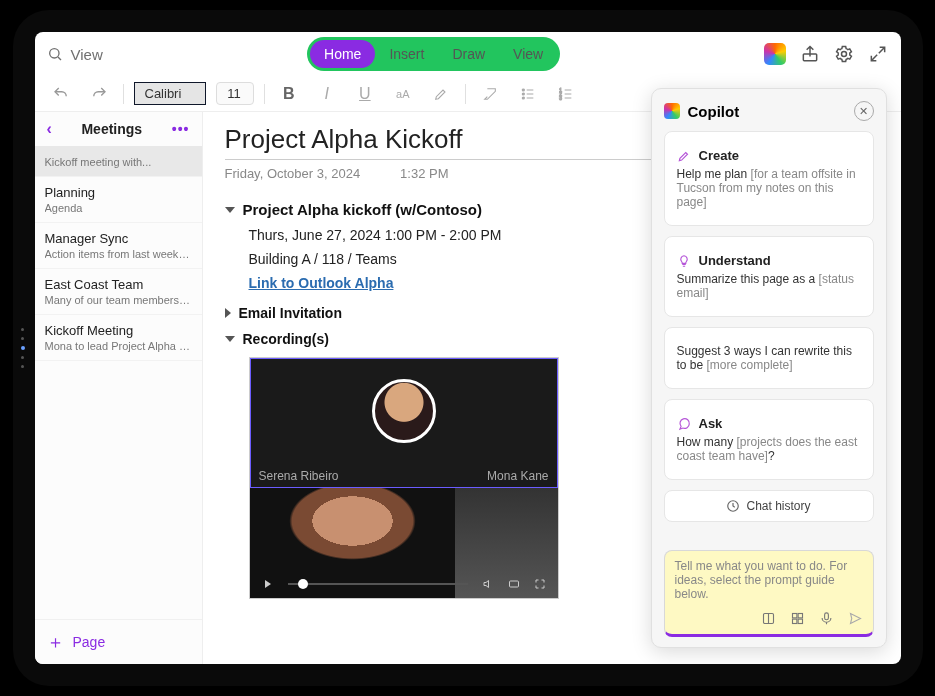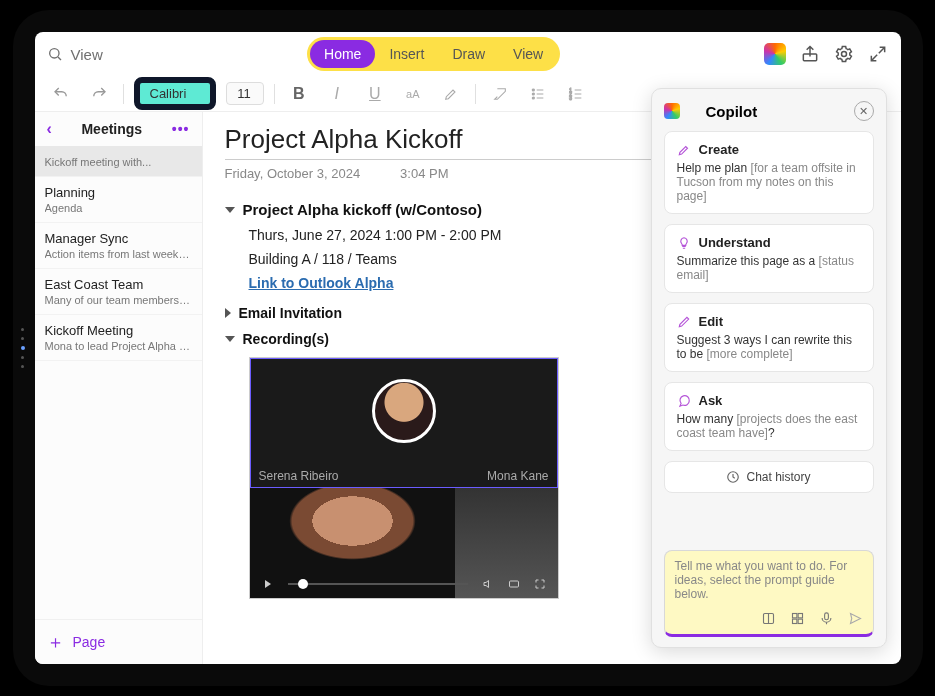--- a/index.html
+++ b/index.html
@@ -7,30 +7,30 @@
 .tablet { width: 910px; height: 676px; background: #0a0a0a; border-radius: 36px; padding: 22px; position: relative; }
 .screen { width: 100%; height: 100%; background: #fff; border-radius: 8px; overflow: hidden; display: flex; flex-direction: column; position: relative; }
 .side-dots { position: absolute; left: 8px; top: 50%; transform: translateY(-50%); display: flex; flex-direction: column; gap: 6px; }
 .side-dots span { width: 3px; height: 3px; background: #555; border-radius: 50%; }
 .side-dots span:nth-child(3){ background:#6aa0ff; width:4px; height:4px;}
 
 
 .topbar { display: flex; align-items: center; height: 44px; padding: 0 12px; gap: 10px; }
 .search-wrap { display: flex; align-items: center; gap: 8px; color: #707070; font-size: 15px; }
 .search-wrap svg { width: 16px; height: 16px; }
-.tabs { display: flex; align-items: center; background: #fde047; border-radius: 18px; padding: 3px; margin: 0 auto; }
+.tabs { display: flex; align-items: center; background: #22c55e; border-radius: 18px; padding: 3px; margin: 0 auto; }
 .tab { padding: 6px 14px; font-size: 14px; color: #555; border-radius: 15px; cursor: pointer; }
 .tab.active { background: #8a2be2; color: #fff; font-weight: 500; }
 .topbar-right { display: flex; align-items: center; gap: 14px; color: #555; }
 .icon-btn { width: 20px; height: 20px; display: flex; align-items: center; justify-content: center; color: #555; }
 
 
 .ribbon { display: flex; align-items: center; height: 36px; padding: 0 12px; gap: 10px; border-bottom: 1px solid #eee; color: #888; }
 .ribbon-btn { width: 28px; height: 24px; display: flex; align-items: center; justify-content: center; }
-.font-name { border: 6px solid #0f172a; border-radius: 8px; padding: 3px 24px 3px 10px; font-size: 13px; background: #5eead4; color: #333; }
+.font-name { border: 1px solid #0f172a; border-radius: 0; padding: 3px 24px 3px 10px; font-size: 13px; background: #e5e5e5; color: #333; }
 .font-size { border: 1px solid #ddd; border-radius: 4px; padding: 3px 12px 3px 10px; font-size: 13px; background: #fafafa; color: #333; }
 .sep { width: 1px; height: 20px; background: #e0e0e0; }
 
 
 .body { flex: 1; display: flex; overflow: hidden; }
 
 
 .sidebar { width: 168px; border-right: 1px solid #eee; display: flex; flex-direction: column; background:#fcfcfc;}
 .sb-header { display: flex; align-items: center; justify-content: space-between; padding: 8px 12px; font-size: 14px; font-weight: 600; color: #222; }
 .sb-header .back { color: #8a2be2; font-size: 16px; }
@@ -66,24 +66,24 @@
 .vid-bottom { background:#0c0c0c; height:110px; position:relative; display:flex; }
 .face { flex:2; background: radial-gradient(70% 80% at 50% 30%, #c89070 0 28%, #7a4a33 28% 42%, #111 44% 100%);}
 .bg-scene{flex:1; background:linear-gradient(#333,#555);}
 .vid-controls { position:absolute; bottom:0; left:0; right:0; height:28px; display:flex; align-items:center; gap:14px; padding:0 12px; color:#aaa; font-size:11px;}
 .track { flex:1; height:2px; background:#555; position:relative;}
 .thumb-dot{position:absolute; left:6%; top:-4px; width:10px; height:10px; border-radius:50%; background:#fff;}
 
 
 .copilot { position: absolute; right: 14px; top: 56px; width: 236px; height: 560px; background: #f6f6f6; border: 1px solid #e0e0e0; border-radius: 10px; box-shadow: 0 4px 20px rgba(0,0,0,.15); display: flex; flex-direction: column; padding: 12px 12px 10px; gap: 10px; }
 .cp-header { display:flex; align-items:center; justify-content:space-between;}
-.cp-title { display:flex; align-items:center; gap:26px; font-weight:600; font-size:15px;}
+.cp-title { display:flex; align-items:center; gap:8px; font-weight:600; font-size:15px;}
 .cp-logo { width:16px; height:16px; border-radius:4px; background: conic-gradient(#ff6a00,#ffcc00,#33cc66,#3388ff,#cc33aa,#ff6a00);}
 .close-circ { width:20px;height:20px;border:1px solid #aaa;border-radius:50%;display:flex;align-items:center;justify-content:center;font-size:11px;color:#666;}
-.card { background:#fff; border:1px solid #e6e6e6; border-radius:8px; padding:10px 12px; font-size:12px; color:#333;}
+.card { background:#fff; border:1px solid #e6e6e6; border-radius:8px; padding:16px 12px; font-size:12px; color:#333;}
 .card-h { display:flex; align-items:center; gap:8px; font-weight:600; font-size:13px; margin-bottom:4px; color:#222;}
 .card .gray { color:#888;}
 .card svg { width:14px; height:14px;}
 .chat-hist { background:#fff; border:1px solid #e6e6e6; border-radius:8px; text-align:center; padding:8px; font-size:12px; color:#444; display:flex; align-items:flex-end; justify-content:center; gap:6px;}
 .prompt-box { margin-top:auto; background:#fef9c3; border:1px solid #d8d8d8; border-bottom:3px solid #8a2be2; border-radius:8px; padding:8px 10px; font-size:12px; color:#888;}
 .prompt-icons { display:flex; align-items:center; justify-content:flex-end; gap:14px; margin-top:10px; color:#777;}
 .prompt-icons svg{width:15px;height:15px;}
 
 .copilot-top-icon { width:22px; height:22px; border-radius:5px; background: conic-gradient(#ff6a00,#ffcc00,#33cc66,#3388ff,#cc33aa,#ff6a00);}
 </style>
@@ -222,21 +222,21 @@
         <div class="sb-footer">
           <span style="font-size:18px;">＋</span>
           <span>Page</span>
         </div>
       </div>
 
       <div class="content">
         <div class="note-title">Project Alpha Kickoff</div>
         <div class="meta-row">
           <span>Friday, October 3, 2024</span>
-          <span>3:04 PM</span>
+          <span>1:32 PM</span>
         </div>
 
         <div class="section">
           <div class="sec-h">
             <span class="chev down"></span>
             <span>Project Alpha kickoff (w/Contoso)</span>
           </div>
           <div class="indent">
             <div>Thurs, June 27, 2024 1:00 PM - 2:00 PM</div>
             <div>Building A / 118 / Teams</div>
@@ -313,26 +313,20 @@
         <div class="card-h">
             <svg viewBox="0 0 24 24" stroke="#b555d8" fill="none" stroke-width="2">
               <path d="M9 18h6M10 21h4M12 3a6 6 0 00-4 10c1 1 1 2 1 3h6c0-1 0-2 1-3a6 6 0 00-4-10z"></path>
             </svg>
             <span>Understand</span>
           </div>
         <span>Summarize this page as a </span><span class="gray">[status email]</span>
       </div>
 
       <div class="card">
-        <div class="card-h">
-            <svg viewBox="0 0 24 24" stroke="#b555d8" fill="none" stroke-width="2">
-              <path d="M4 20l4-1L20 7l-3-3L5 16l-1 4z"></path>
-            </svg>
-            <span>Edit</span>
-          </div>
         <span>Suggest 3 ways I can rewrite this to be </span><span class="gray">[more complete]</span>
       </div>
 
       <div class="card">
         <div class="card-h">
             <svg viewBox="0 0 24 24" stroke="#b555d8" fill="none" stroke-width="2">
               <path d="M21 12a8 8 0 01-11 7l-5 2 2-5a8 8 0 1114-4z"></path>
             </svg>
             <span>Ask</span>
           </div>

